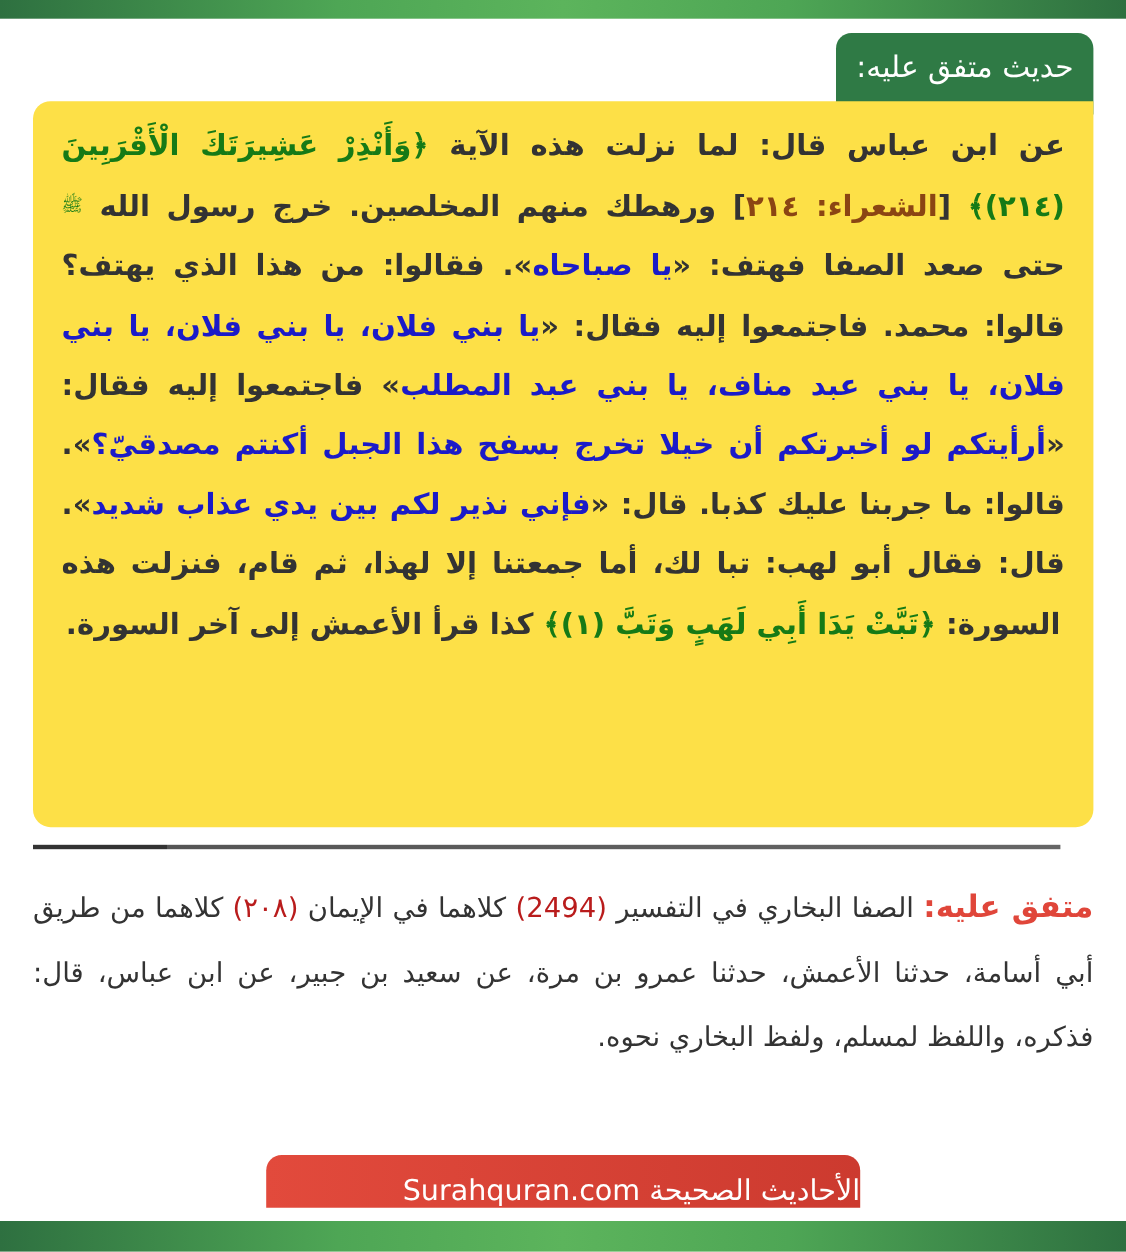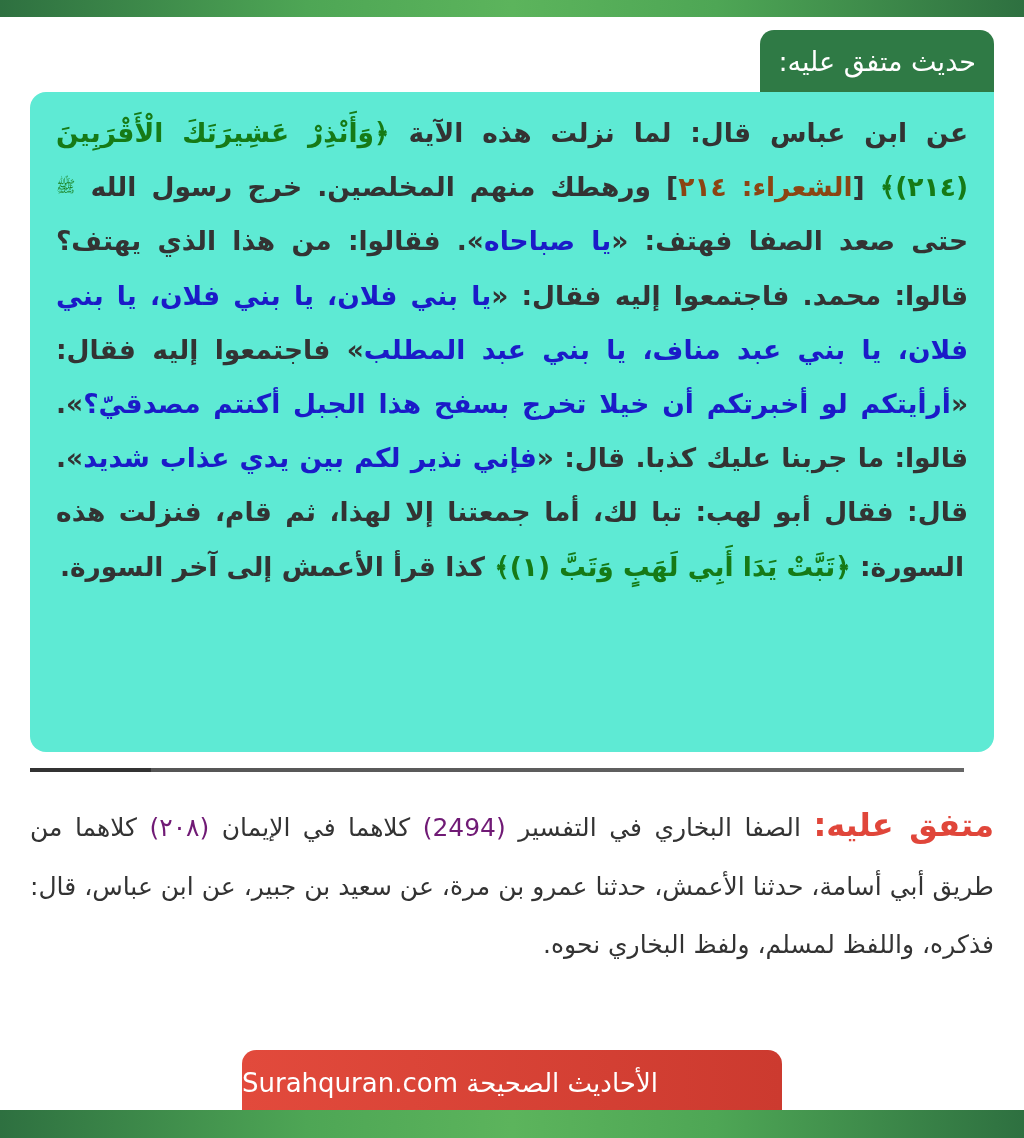--- a/index.html
+++ b/index.html
@@ -18,21 +18,21 @@
     .section-title {
       position: absolute; right: 30px; top: 30px; height: 74px;
       background: #2f7a45; color: #ffffff;
       border-radius: 14px 14px 0 0;
       padding: 0 18px; font-size: 27px; line-height: 64px;
       white-space: nowrap;
     }
 
     .hadith-box {
       position: absolute; left: 30px; top: 92px; width: 964px; height: 660px;
-      background: #5eead4; border-radius: 16px 0 16px 16px;
+      background: #fde047; border-radius: 16px 0 16px 16px;
       padding: 14px 26px 0 26px;
     }
     .hadith-text {
       font-size: 26.5px; font-weight: bold; line-height: 54.2px;
       text-align: justify; text-align-last: center; color: #333333;
       direction: rtl;
     }
     .quran { color: #167a16; }
     .ref { color: #8b4513; }
     .speech { color: #1b1bc8; }
@@ -41,28 +41,28 @@
     .divider {
       position: absolute; left: 30px; top: 768px; width: 934px; height: 4px;
       background: linear-gradient(to right, #333 0%, #333 13%, #555 13%, #666 100%);
     }
 
     .takhrij {
       position: absolute; left: 30px; top: 796px; width: 964px;
       font-size: 25px; line-height: 58.5px; color: #333333;
       text-align: justify; direction: rtl;
     }
-    .takhrij-label { color: #e0463a; font-weight: bold; font-size: 32px; }
-    .num { color: #701a75; }
+    .takhrij-label { color: #e0463a; font-weight: bold; font-size: 28px; }
+    .num { color: #b91c1c; }
 
     .footer-badge {
-      position: absolute; left: 242px; top: 1050px; width: 540px; height: 60px;
+      position: absolute; left: 242px; top: 1050px; width: 540px; height: 48px;
       background: linear-gradient(to right, #e24a3c, #cc3a2f);
       border-radius: 14px 14px 0 0; color: #ffffff;
-      font-size: 26px; line-height: 66px; text-align: left; white-space: nowrap;
+      font-size: 26px; line-height: 66px; text-align: right; white-space: nowrap;
       font-family: "DejaVu Sans", sans-serif;
     }
   </style>
 </head>
 <body>
 
 <div class="top-bar"></div>
 
 <div class="section-title">حديث متفق عليه:</div>
 

